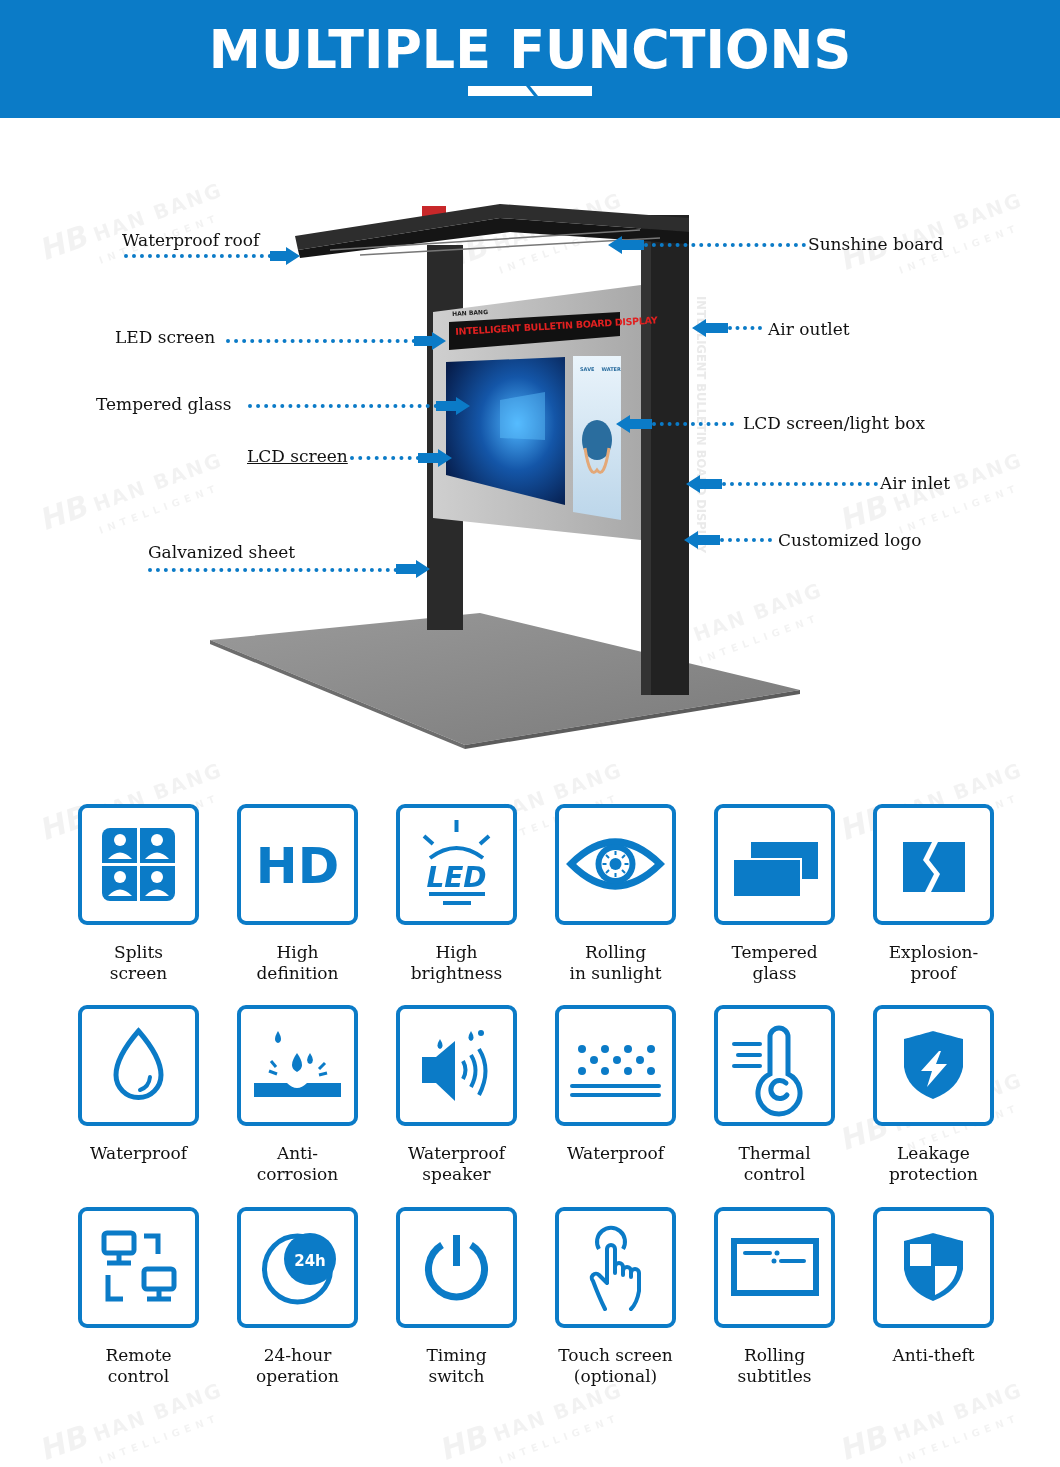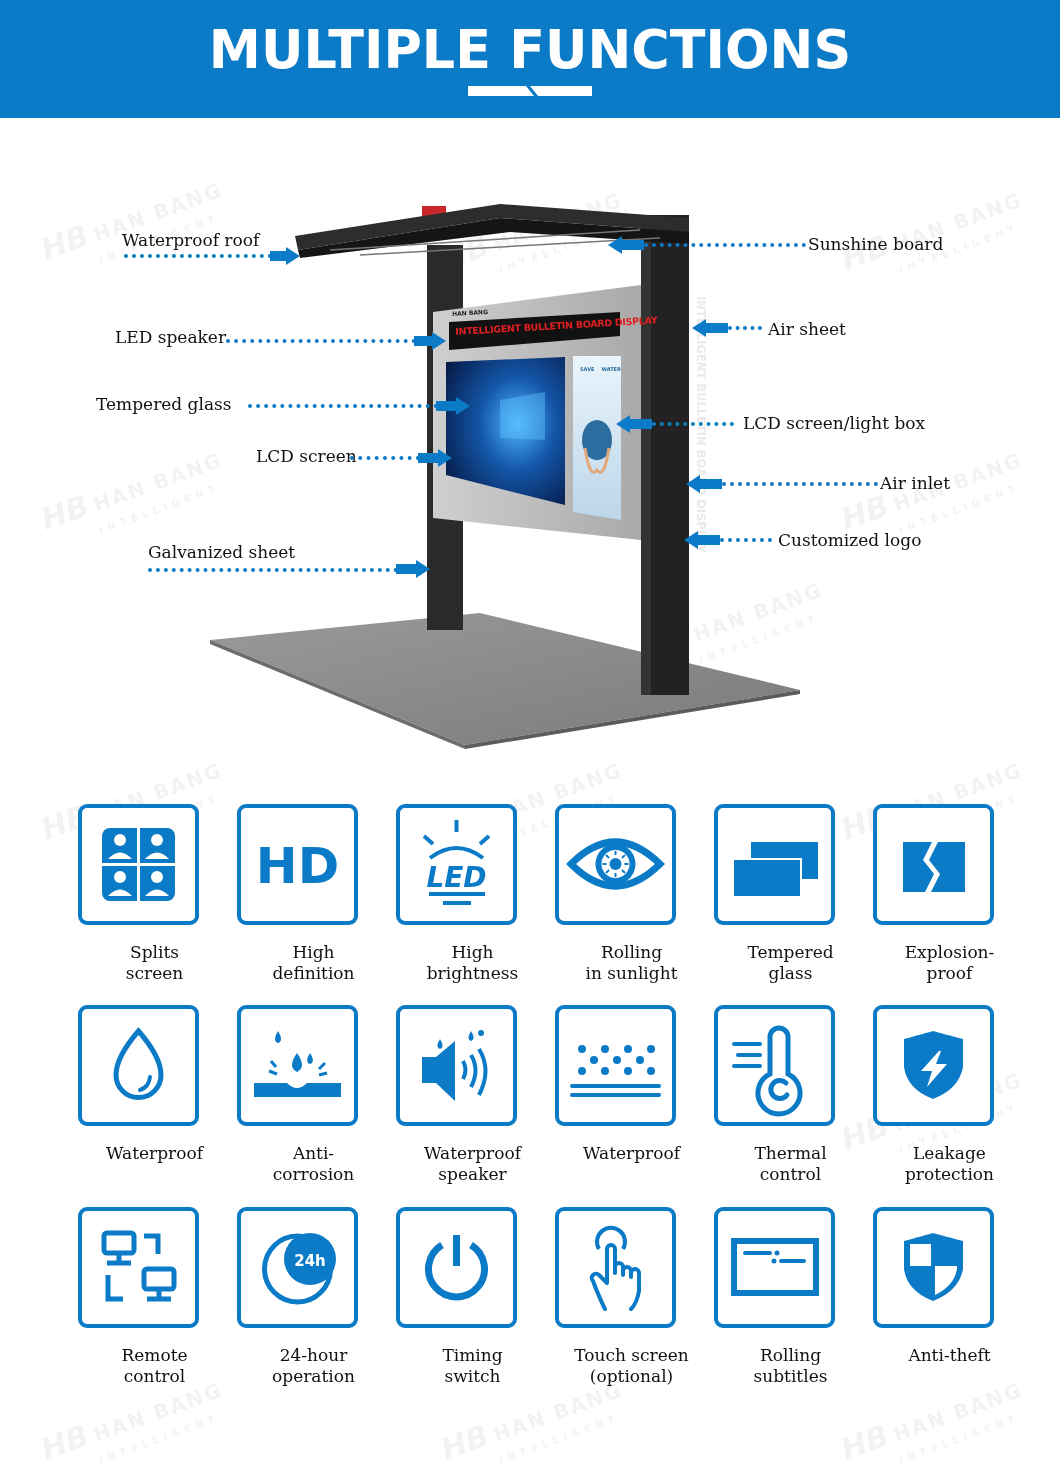--- a/index.html
+++ b/index.html
@@ -18,21 +18,21 @@
     .watermark .sub { font-size: 10px; letter-spacing: 5px; }
 
     .callout { position: absolute; font-size: 17px; color: #111; white-space: nowrap; }
     .dotline { position: absolute; height: 0; border-top: 4px dotted #0b7bc7; }
     .arrow { position: absolute; width: 0; height: 0; }
 
     .grid { position: absolute; left: 56px; top: 804px; width: 960px; }
     .feature { position: absolute; width: 160px; text-align: center; }
     .feature .tile { position: absolute; left: 22px; top: 0; width: 121px; height: 121px; border: 4px solid #0b7bc7; border-radius: 9px; background: #fff; }
     .feature .tile svg { position: absolute; left: 0; top: 0; width: 113px; height: 113px; }
-    .feature .label { position: absolute; left: 16px; top: 138px; width: 165px; font-size: 17px; line-height: 21px; color: #111; white-space: pre-line; }
+    .feature .label { position: absolute; left: 0; top: 138px; width: 165px; font-size: 17px; line-height: 21px; color: #111; white-space: pre-line; }
   </style>
 </head>
 <body>
 
 <div class="header">
   <div class="header-title">MULTIPLE FUNCTIONS</div>
   <svg class="header-underline" viewBox="0 0 124 10">
     <polygon points="0,0 58,0 66,10 0,10" fill="#fff"></polygon>
     <polygon points="62,0 124,0 124,10 70,10" fill="#fff"></polygon>
   </svg>
@@ -110,33 +110,33 @@
 <div style="position:absolute;left:455px;top:326px;font-family:'DejaVu Sans',sans-serif;font-weight:700;font-size:9.5px;color:#e02020;transform:rotate(-3.3deg);transform-origin:left top;white-space:nowrap;letter-spacing:-0.3px;">INTELLIGENT BULLETIN BOARD DISPLAY</div>
 <div style="position:absolute;left:576px;top:414px;width:250px;font-family:'DejaVu Sans',sans-serif;font-weight:700;font-size:11.5px;color:#eaeaea;transform:rotate(90deg);transform-origin:center;white-space:nowrap;text-align:center;">INTELLIGENT BULLETIN BOARD DISPLAY</div>
 <div style="position:absolute;left:580px;top:366px;font-family:'DejaVu Sans',sans-serif;font-size:5px;color:#2a6d9e;font-weight:700;"><span>SAVE</span>&nbsp;&nbsp;&nbsp;&nbsp;<span>WATER</span></div>
 
 <div class="callout" style="left:122px;top:230px;">Waterproof roof</div>
 <div class="dotline" style="left:124px;top:254px;width:148px;"></div>
 <svg class="arrow" style="left:270px;top:247px;width:30px;height:18px;overflow:visible;">
     <polygon points="0,4 16,4 16,0 30,9 16,18 16,14 0,14" fill="#0b7bc7"></polygon>
   </svg>
 
-<div class="callout" style="left:115px;top:327px;">LED speaker</div>
+<div class="callout" style="left:115px;top:327px;">LED screen</div>
 <div class="dotline" style="left:226px;top:339px;width:190px;"></div>
 <svg class="arrow" style="left:414px;top:332px;width:32px;height:18px;overflow:visible;">
     <polygon points="0,4 18,4 18,0 32,9 18,18 18,14 0,14" fill="#0b7bc7"></polygon>
   </svg>
 
 <div class="callout" style="left:96px;top:394px;">Tempered glass</div>
 <div class="dotline" style="left:248px;top:404px;width:190px;"></div>
 <svg class="arrow" style="left:436px;top:397px;width:34px;height:18px;overflow:visible;">
     <polygon points="0,4 20,4 20,0 34,9 20,18 20,14 0,14" fill="#0b7bc7"></polygon>
   </svg>
 
-<div class="callout" style="left:256px;top:446px;">LCD screen</div>
+<div class="callout" style="left:247px;top:446px;text-decoration:underline;">LCD screen</div>
 <div class="dotline" style="left:350px;top:456px;width:70px;"></div>
 <svg class="arrow" style="left:418px;top:449px;width:34px;height:18px;overflow:visible;">
     <polygon points="0,4 20,4 20,0 34,9 20,18 20,14 0,14" fill="#0b7bc7"></polygon>
   </svg>
 
 <div class="callout" style="left:148px;top:542px;">Galvanized sheet</div>
 <div class="dotline" style="left:148px;top:568px;width:250px;"></div>
 <svg class="arrow" style="left:396px;top:560px;width:34px;height:18px;overflow:visible;">
     <polygon points="0,4 20,4 20,0 34,9 20,18 20,14 0,14" fill="#0b7bc7"></polygon>
   </svg>
@@ -144,21 +144,21 @@
 <svg class="arrow" style="left:608px;top:236px;width:36px;height:18px;overflow:visible;">
     <polygon points="36,4 14,4 14,0 0,9 14,18 14,14 36,14" fill="#0b7bc7"></polygon>
   </svg>
 <div class="dotline" style="left:644px;top:243px;width:162px;"></div>
 <div class="callout" style="left:808px;top:234px;">Sunshine board</div>
 
 <svg class="arrow" style="left:692px;top:319px;width:36px;height:18px;overflow:visible;">
     <polygon points="36,4 14,4 14,0 0,9 14,18 14,14 36,14" fill="#0b7bc7"></polygon>
   </svg>
 <div class="dotline" style="left:728px;top:326px;width:34px;"></div>
-<div class="callout" style="left:768px;top:319px;">Air sheet</div>
+<div class="callout" style="left:768px;top:319px;">Air outlet</div>
 
 <svg class="arrow" style="left:616px;top:415px;width:36px;height:18px;overflow:visible;">
     <polygon points="36,4 14,4 14,0 0,9 14,18 14,14 36,14" fill="#0b7bc7"></polygon>
   </svg>
 <div class="dotline" style="left:652px;top:422px;width:82px;"></div>
 <div class="callout" style="left:743px;top:413px;">LCD screen/light box</div>
 
 <svg class="arrow" style="left:686px;top:475px;width:36px;height:18px;overflow:visible;">
     <polygon points="36,4 14,4 14,0 0,9 14,18 14,14 36,14" fill="#0b7bc7"></polygon>
   </svg>

